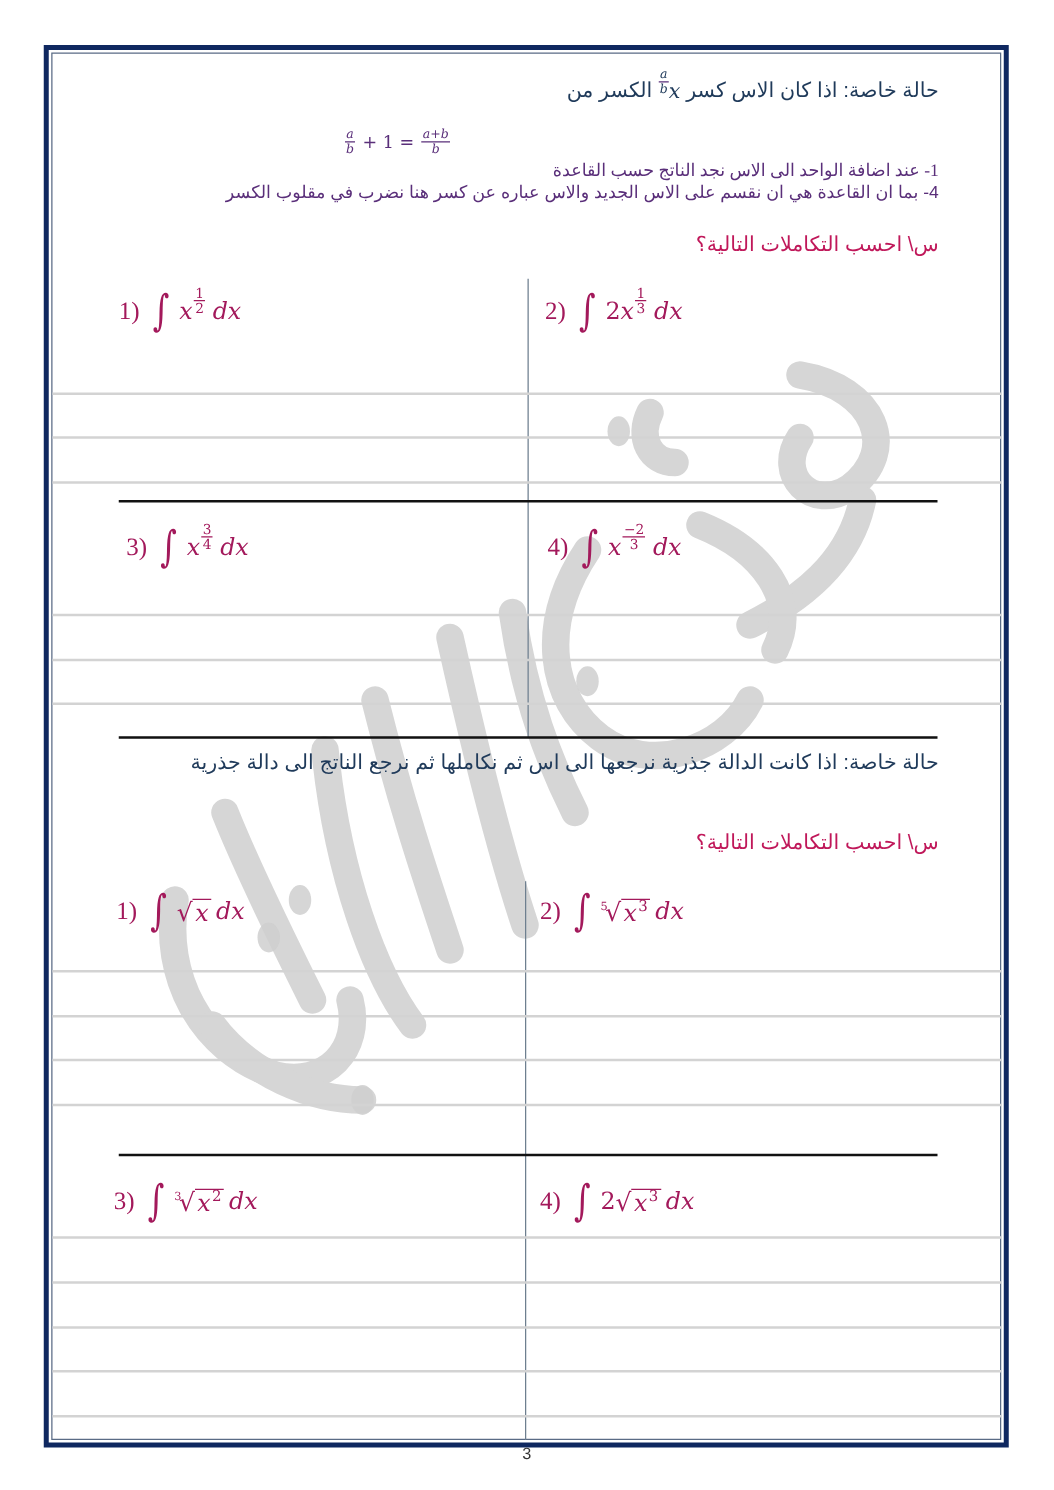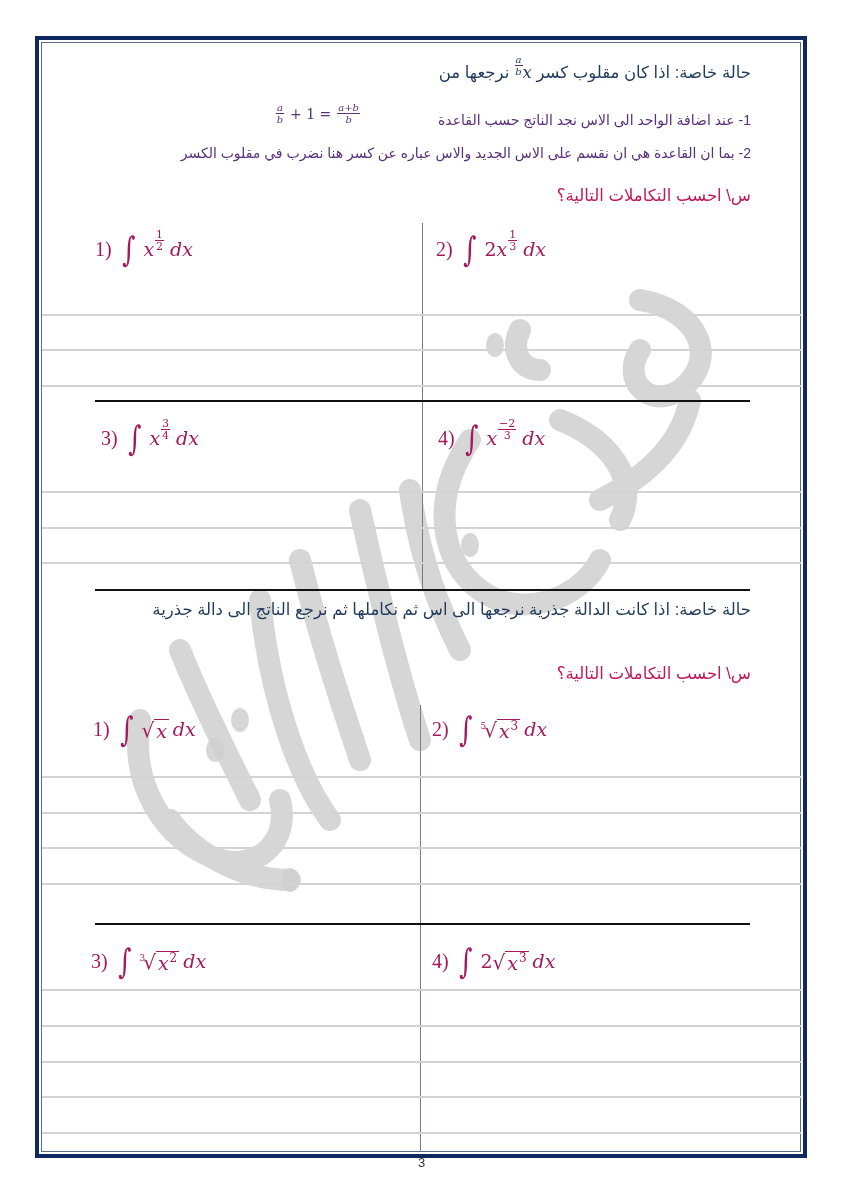--- a/index.html
+++ b/index.html
@@ -55,47 +55,47 @@
     <ellipse cx="240" cy="720" rx="9" ry="12"></ellipse>
     <ellipse cx="215" cy="750" rx="9" ry="12"></ellipse>
     <ellipse cx="290" cy="880" rx="9" ry="12"></ellipse>
   </g>
 </svg>
 
 <div class="frame-outer"></div>
 <div class="frame-inner"></div>
 
 <div class="abs ar title-line" style="top:62px;">
-  <span>حالة خاصة: اذا كان مقلوب كسر</span>
+  <span>حالة خاصة: اذا كان الاس كسر</span>
   <span class="inline-math">
     <span>x</span><span class="ifrac" style="position:relative;top:-8px;">
         <span class="n">a</span>
         <span>b</span>
       </span>
   </span>
-  <span>نرجعها من</span>
-</div>
-
-<div class="abs ar rule-line" style="top:112px;">
+  <span>الكسر من</span>
+</div>
+
+<div class="abs ar rule-line" style="top:128px;font-family:Liberation Serif, serif;">
   <span>1-  عند اضافة الواحد الى الاس نجد الناتج حسب القاعدة</span>
 </div>
 <div class="abs" style="left:276px; top:102px; direction:ltr; color:#5a2f7a; font-family:'DejaVu Serif', serif; font-size:14px; display:flex; align-items:center;">
   <span class="ifrac">
       <span class="n">a</span>
       <span>b</span>
     </span>
   <span style="margin:0 6px;">+ 1 =</span>
   <span class="ifrac">
       <span class="n">a+b</span>
       <span>b</span>
     </span>
 </div>
 
 <div class="abs ar rule-line" style="top:145px;">
-  <span>2-  بما ان القاعدة هي ان نقسم على الاس الجديد والاس عباره عن كسر هنا نضرب في مقلوب الكسر</span>
+  <span>4-  بما ان القاعدة هي ان نقسم على الاس الجديد والاس عباره عن كسر هنا نضرب في مقلوب الكسر</span>
 </div>
 
 <div class="abs ar q-label" style="top:186px;">س\ احسب التكاملات التالية؟</div>
 
 <div class="vline" style="left:422px; top:223px; height:367px;"></div>
 <div class="hline" style="top:314px;"></div>
 <div class="hline" style="top:349px;"></div>
 <div class="hline" style="top:385px;"></div>
 <div class="thick" style="top:400px;"></div>
 <div class="hline" style="top:491px;"></div>

